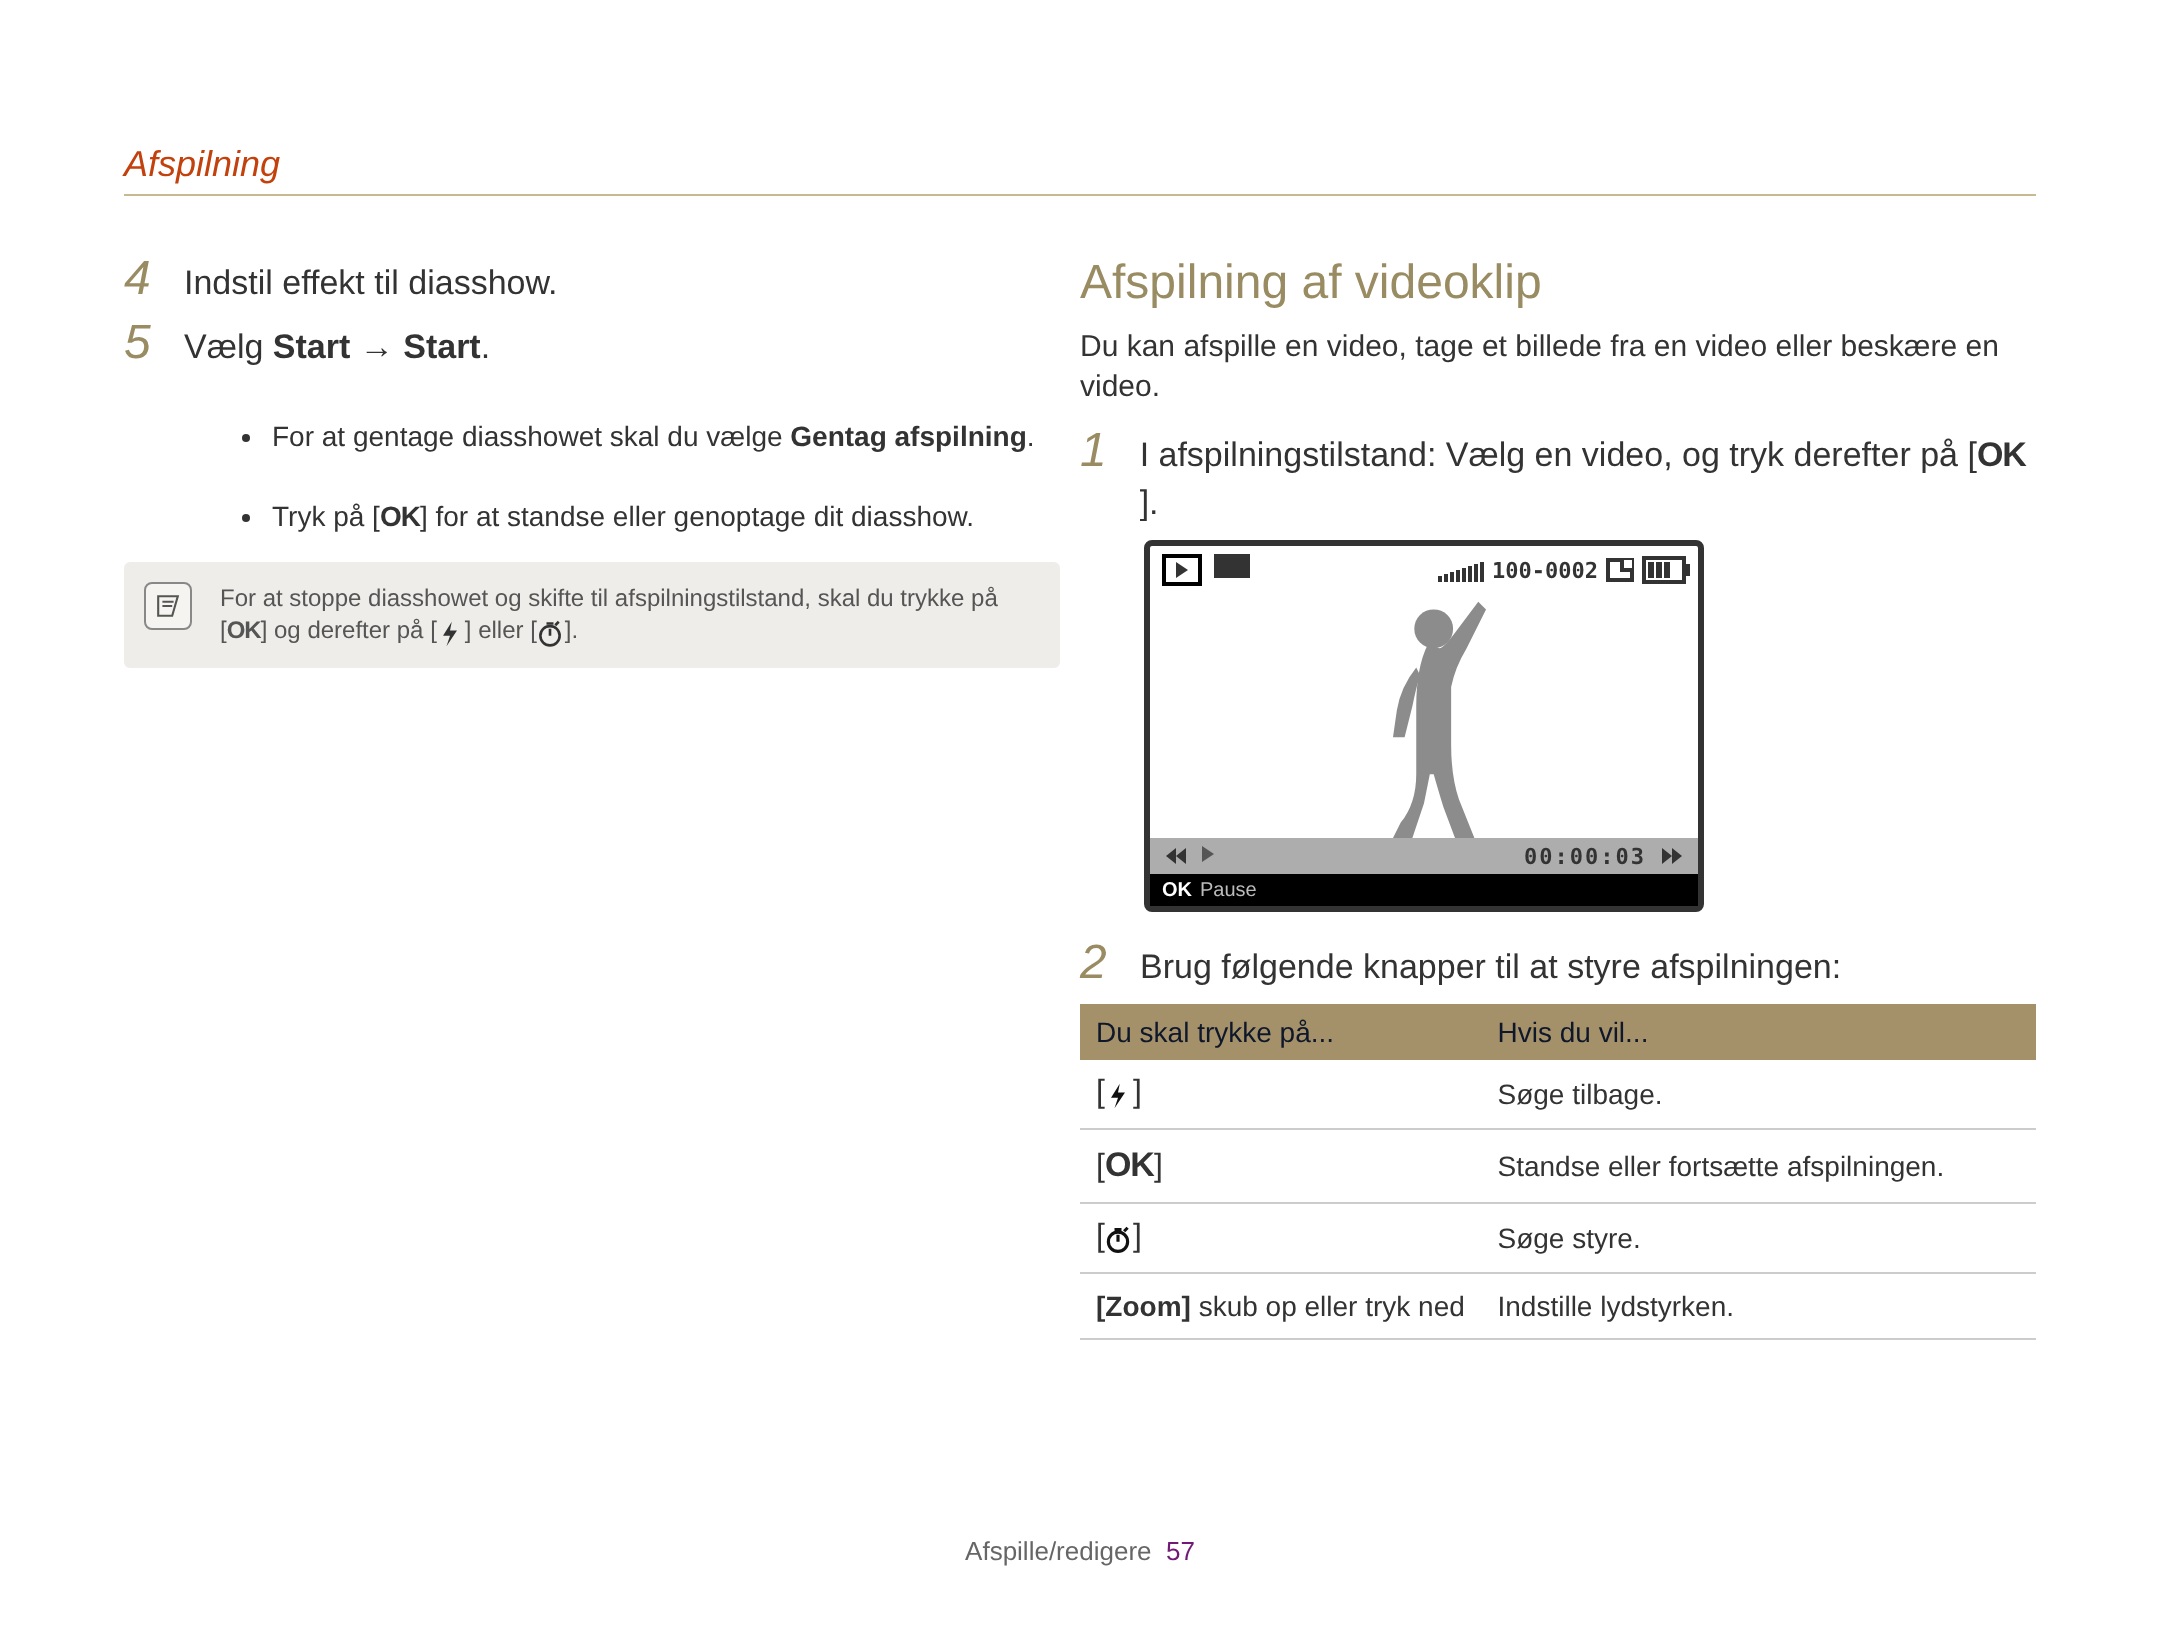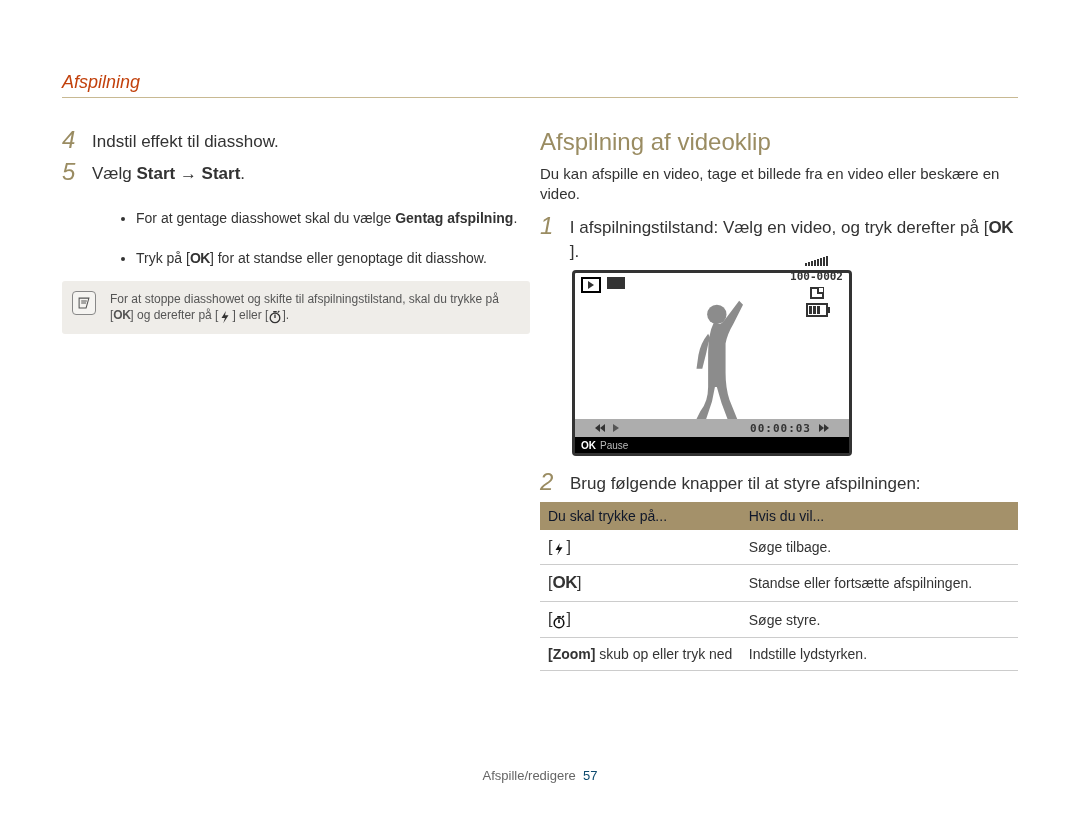--- a/index.html
+++ b/index.html
@@ -132,21 +132,21 @@
     position: absolute;
     top: 0; left: 0; right: 0;
     height: 22px;
     display: flex;
     justify-content: space-between;
     align-items: center;
     padding: 2px 6px 0 6px;
     box-sizing: border-box;
   }
   .lcd-topbar .left { display: flex; gap: 6px; }
-  .lcd-topbar .right { display: flex; gap: 4px; align-items: center; font-family: monospace; font-size: 11px; font-weight: bold; flex-direction: column;}
+  .lcd-topbar .right { display: flex; gap: 4px; align-items: center; font-family: monospace; font-size: 11px; font-weight: bold;}
   .lcd-play-icon {
     width: 16px; height: 12px; border: 2px solid #000; position:relative;
     display:flex; align-items:center; justify-content:center;
   }
   .lcd-play-icon::after{ content:''; border-left:6px solid #333; border-top:4px solid transparent; border-bottom:4px solid transparent;}
   .lcd-film-icon {
     width: 18px; height: 12px; background:#333; position:relative;
   }
   .lcd-sig {
     display:flex; align-items:flex-end; gap:1px; height:12px;
@@ -161,21 +161,21 @@
   .silhouette {
     position: absolute;
     top: 22px; left: 0; right: 0; bottom: 32px;
   }
   .lcd-controls {
     position: absolute;
     left: 0; right: 0; bottom: 16px;
     height: 18px;
     background: #adadad;
     display:flex; align-items:center; justify-content:space-between;
-    padding: 0 20px;
+    padding: 0 8px;
     font-size: 10px;
   }
   .lcd-controls .left { display:flex; gap:8px; align-items:center;}
   .lcd-controls .timer { font-family:monospace; font-size:11px; font-weight:bold; letter-spacing:1px;}
   .lcd-foot {
     position:absolute; left:0; right:0; bottom:0; height:16px;
     background:#000; color:#bbb; font-size:10px; display:flex; align-items:center; gap:4px; padding:0 6px; box-sizing:border-box;
   }
   .lcd-foot .ok{ color:#fff; font-weight:bold; font-size:10px;}
   .ctl-rew, .ctl-ff { display:flex;}
@@ -210,21 +210,21 @@
 
   .footer {
     position: absolute;
     bottom: 32px;
     left: 0;
     width: 100%;
     text-align: center;
     font-size: 13px;
     color: #666;
   }
-  .footer .pn { color: #0c4a6e; }
+  .footer .pn { color: #701a75; }
 </style>
 </head>
 <body>
 
 <div class="page">
 
   <div class="header">
     <span class="title">Afspilning</span>
   </div>
 

